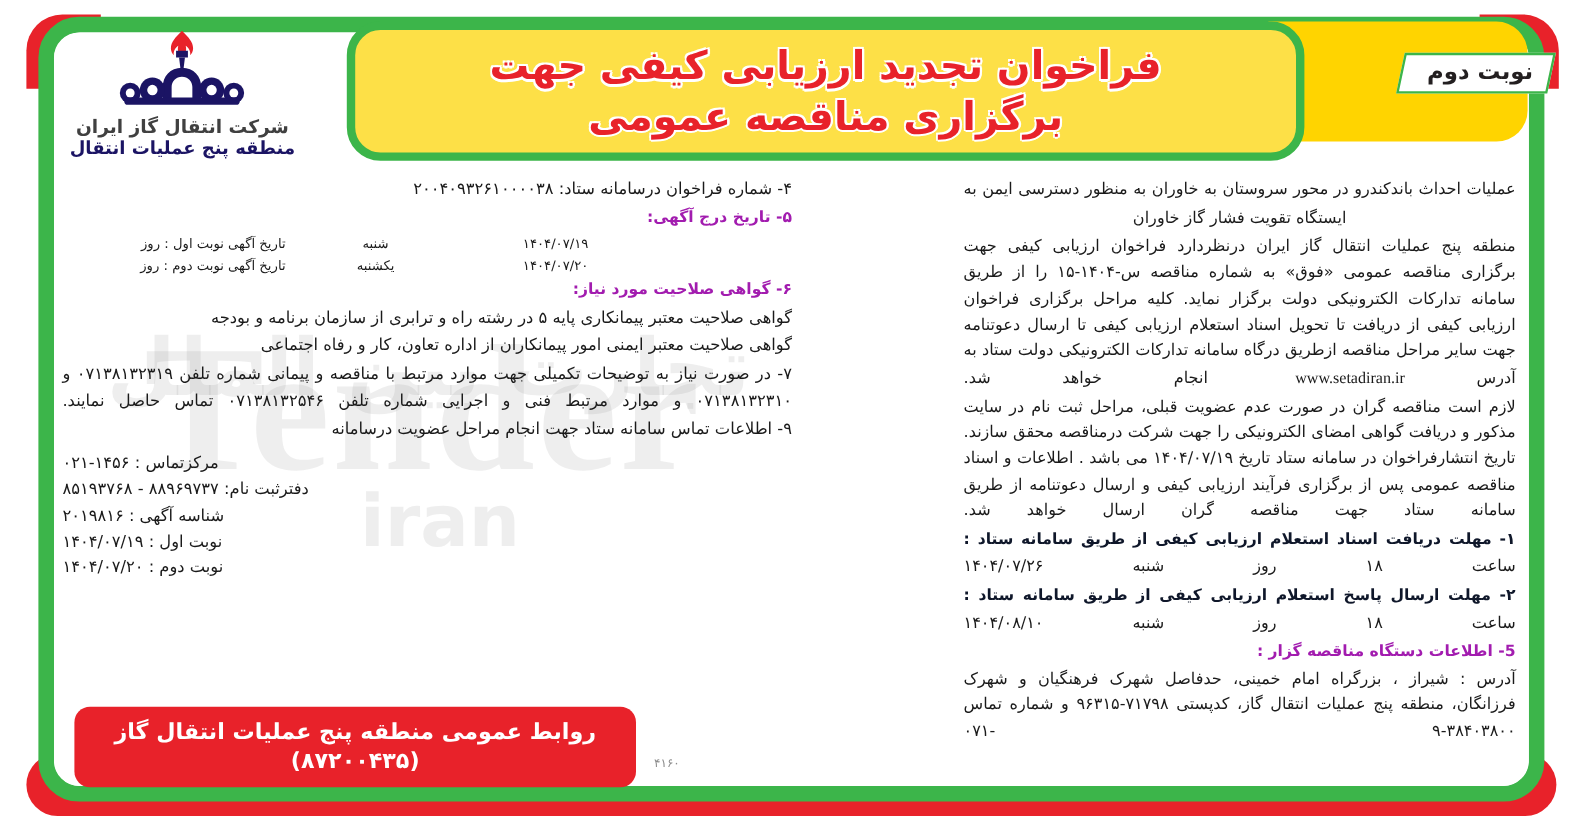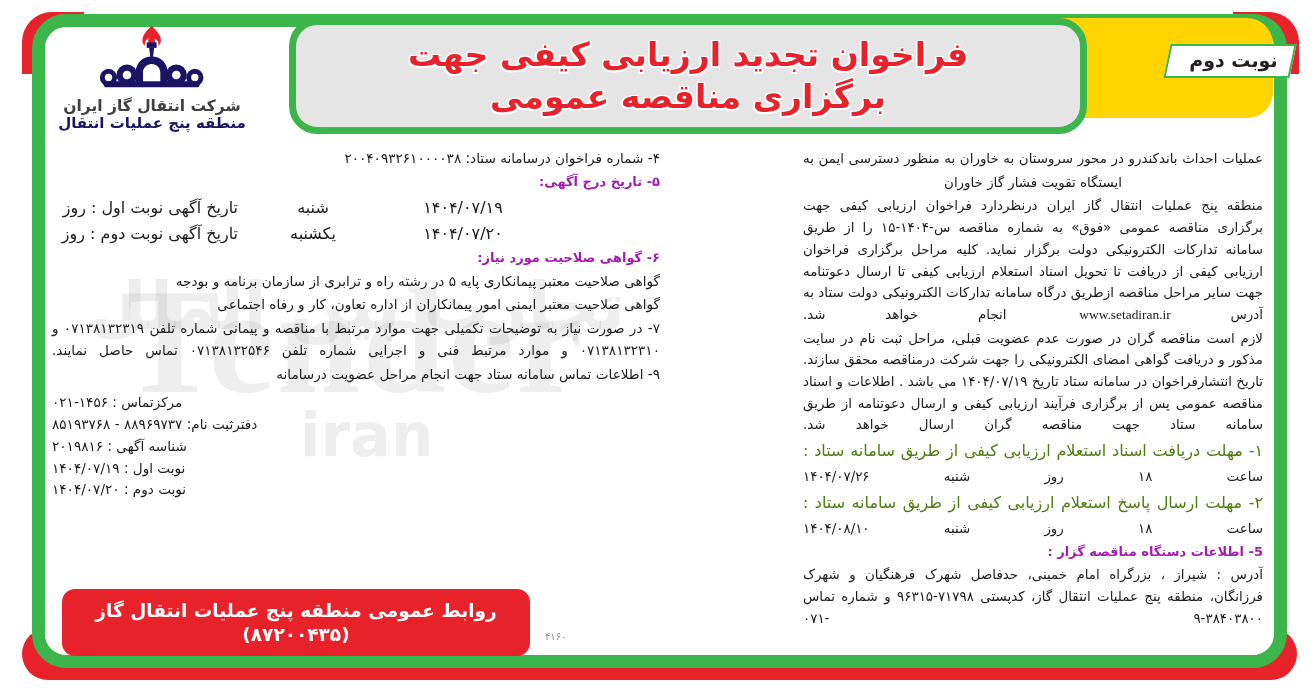--- a/index.html
+++ b/index.html
@@ -47,21 +47,21 @@
 
   
   #content{position:absolute;inset:0;z-index:6;}
 
   
   .header{
     position:absolute;left:46px;top:16px;right:44px;height:122px;
   }
   .title-banner{
     position:absolute;left:243px;top:2px;width:798px;height:116px;
-    background:#e5e5e5;
+    background:#fde047;
     border:7px solid #3cb54a;
     border-radius:28px;
     box-sizing:border-box;
     display:flex;align-items:center;justify-content:center;
   }
   .title-text{
     color:#e8222a;
     font-weight:bold;
     font-size:33px;
     line-height:1.28;
@@ -110,34 +110,34 @@
   .col-left{
     position:absolute;left:52px;top:148px;width:608px;
     text-align:justify;direction:rtl;
     font-size:13.6px;line-height:1.60;color:#1a1a1a;
   }
   .col-right p,.col-left p{margin:0 0 2px 0;}
   .jline{text-align:justify;text-align-last:justify;}
   .rline{text-align:right;}
   .cline{text-align:center;}
   .redhead{
-    color:#4d7c0f;font-weight:normal;font-size:16px;
+    color:#0f172a;font-weight:bold;font-size:13px;
     text-align:justify;text-align-last:justify;
     margin-top:2px;
   }
   .redhead-plain{
     color:#a21caf;font-weight:bold;font-size:13px;text-align:right;
   }
   .link{font-family:"Liberation Serif",serif;direction:ltr;unicode-bidi:embed;margin-left:13px;}
 
   
   .date-row{
     display:flex;flex-direction:row-reverse;
     justify-content:flex-start;align-items:flex-start;
-    font-size:16px;margin:1px 0;
+    font-size:11px;margin:1px 0;
   }
   .date-row .lbl{width:186px;text-align:right;}
   .date-row .day{width:150px;text-align:center;}
   .date-row .val{width:150px;text-align:center;}
 
   .contact-block{
     margin-top:7px;text-align:left;direction:rtl;
     font-size:13.6px;line-height:1.60;
   }
   .contact-block div{text-align:left;}

